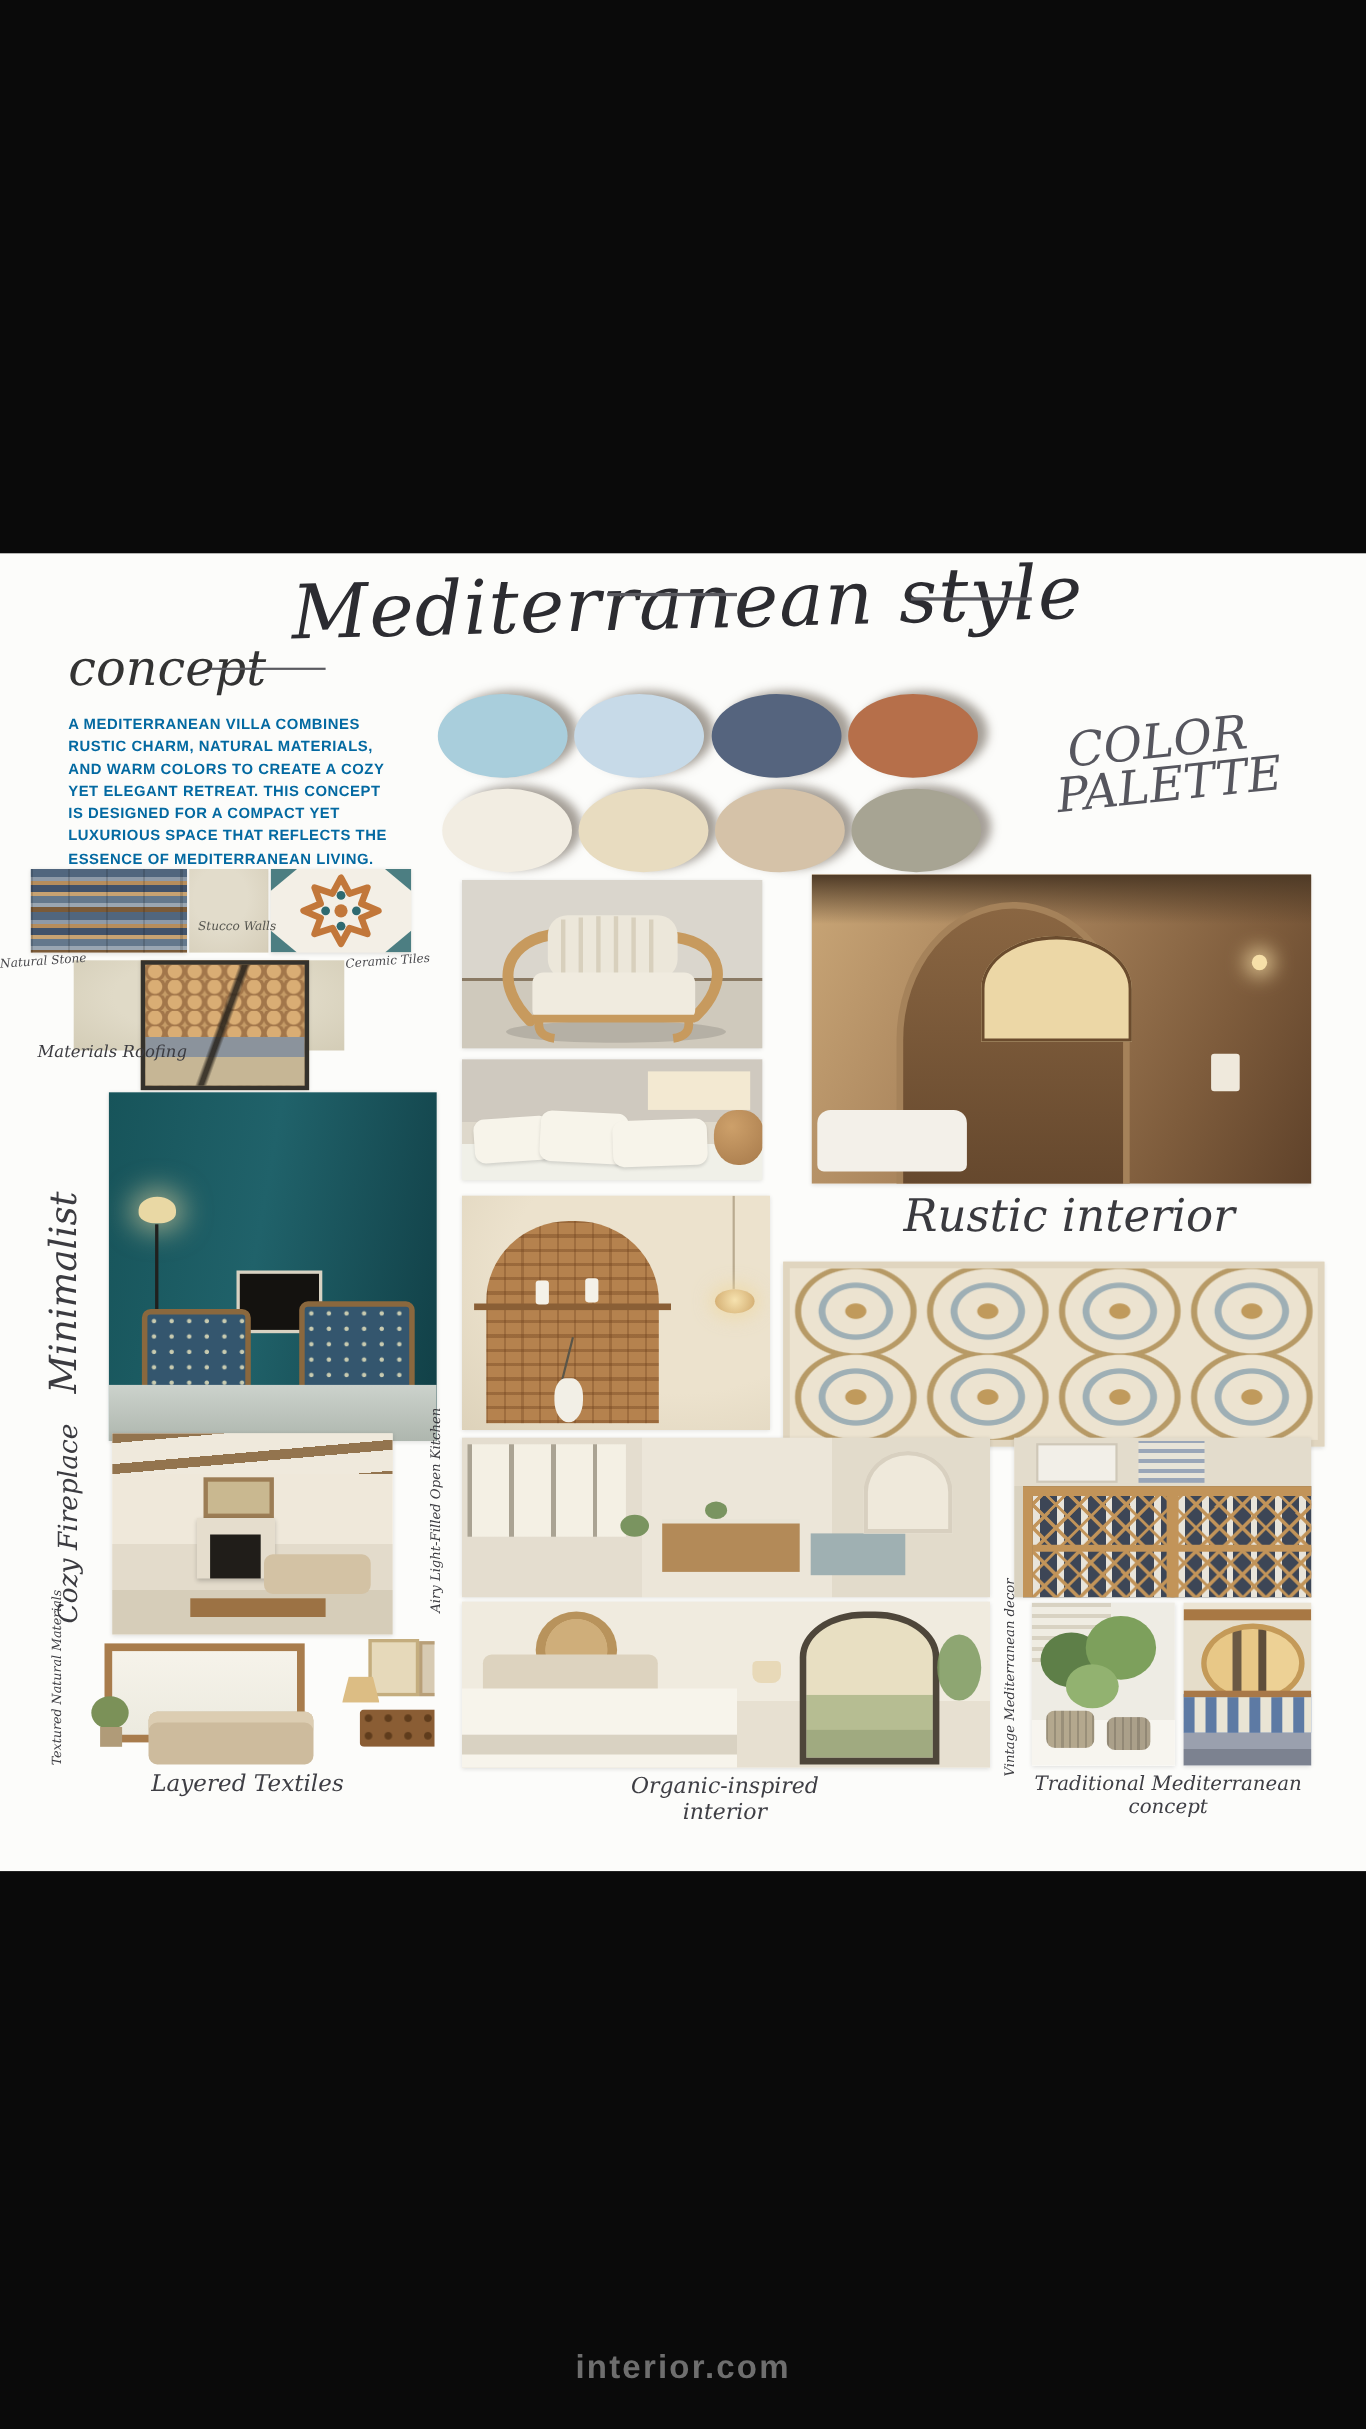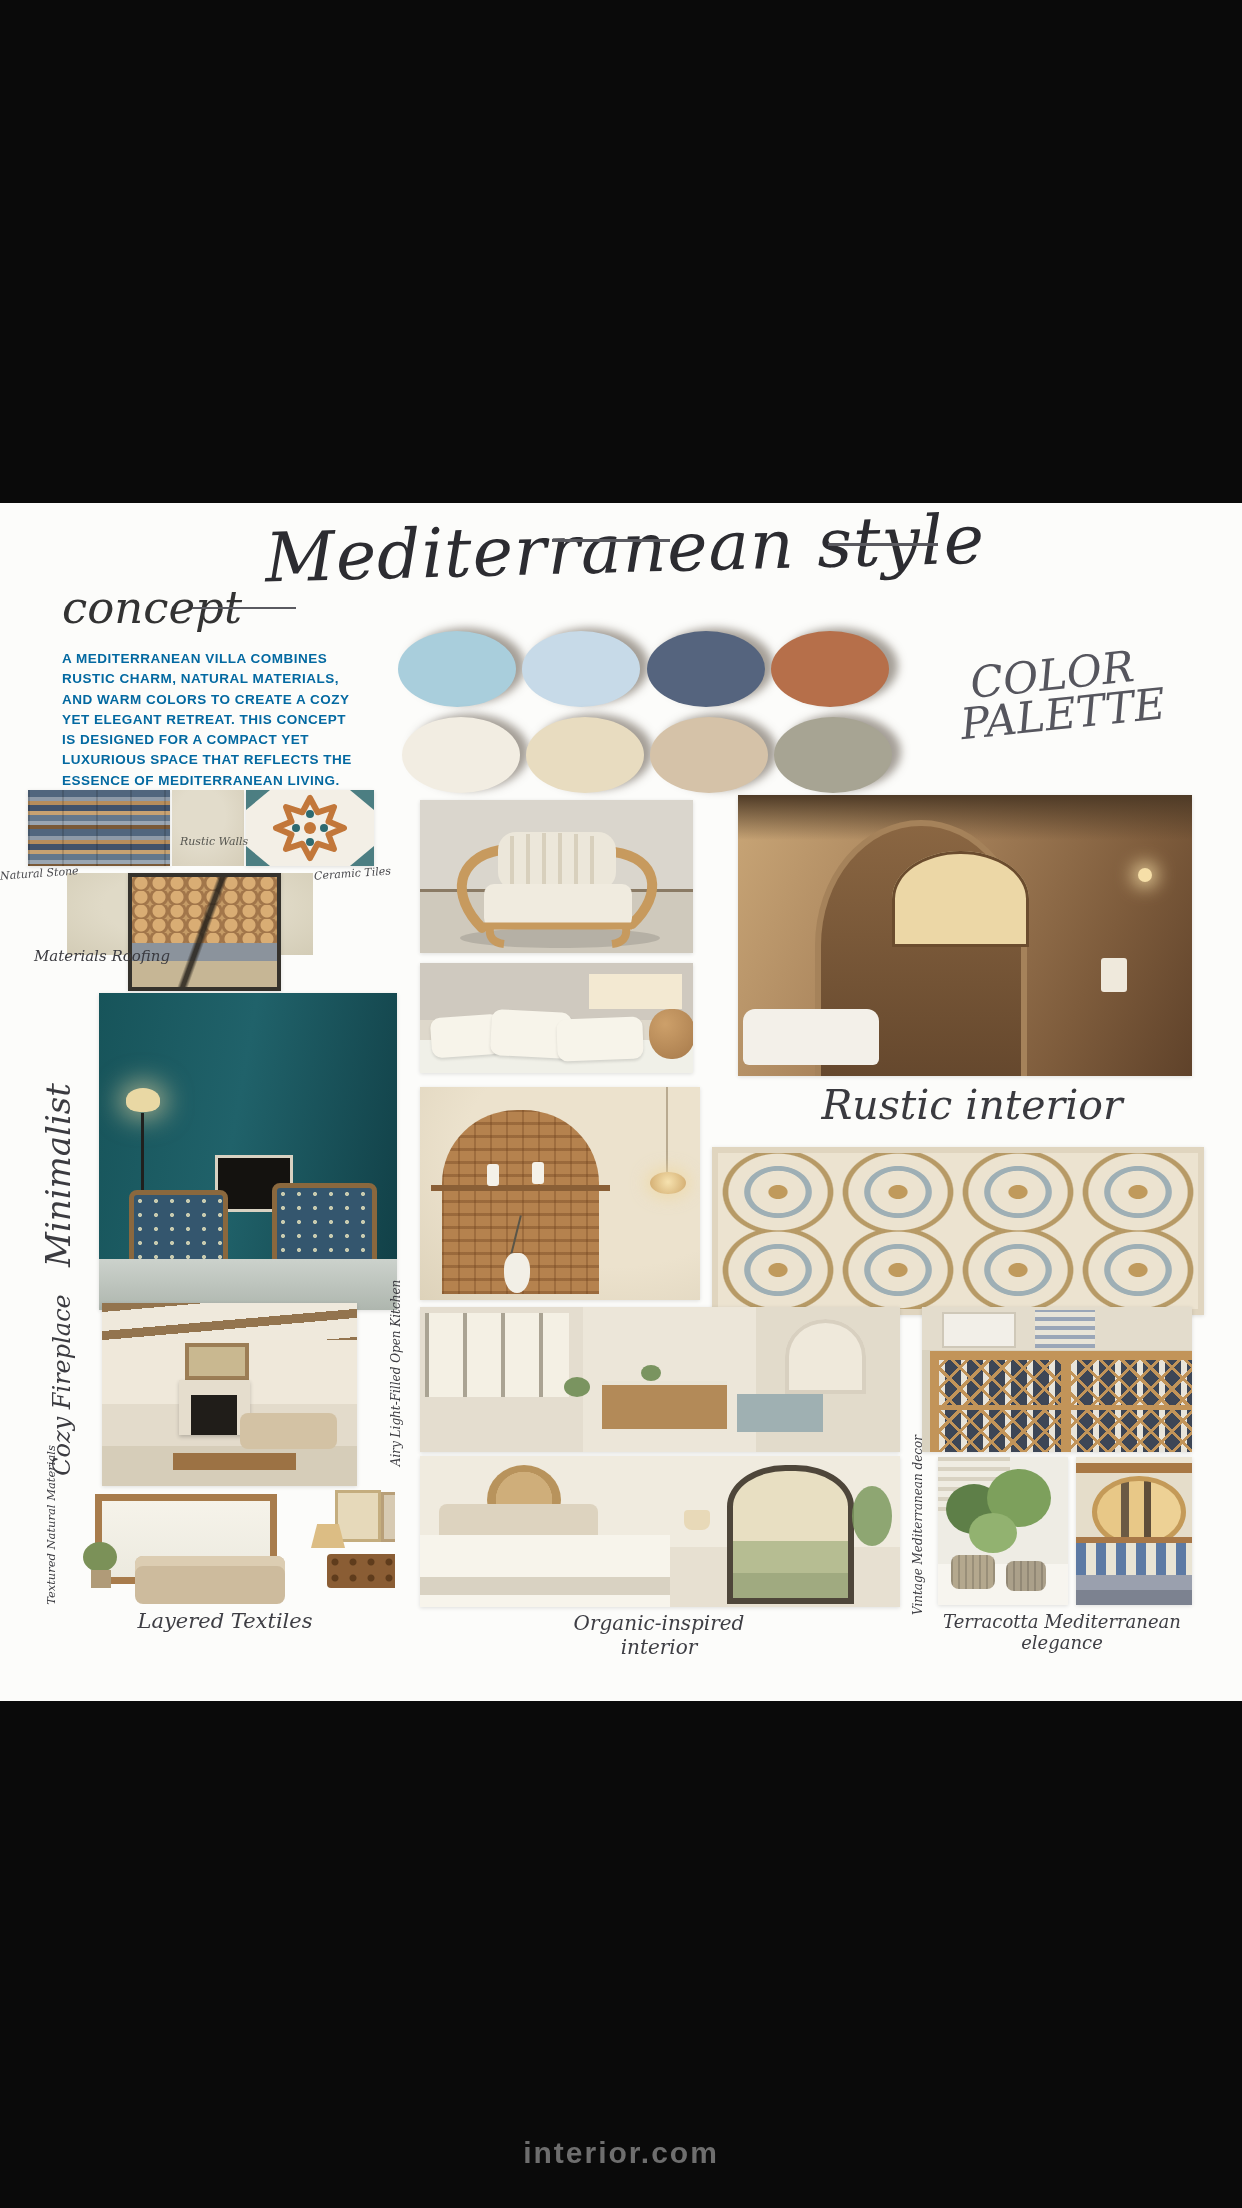--- a/index.html
+++ b/index.html
@@ -229,21 +229,21 @@
         <circle cx="64" cy="24" r="4" fill="#2e6a70"></circle>
         <circle cx="78" cy="38" r="4" fill="#2e6a70"></circle>
         <circle cx="64" cy="52" r="4" fill="#2e6a70"></circle>
         <circle cx="50" cy="38" r="4" fill="#2e6a70"></circle>
         <circle cx="64" cy="38" r="6" fill="#c2773a"></circle>
       </svg>
     </div>
     <div class="ph t-stucco-big"></div>
     <div class="ph t-terra"></div>
     <div class="abs script lab-tiny lab-stone">Natural Stone</div>
-    <div class="abs script lab-stucco">Rustic Walls</div>
+    <div class="abs script lab-stucco">Stucco Walls</div>
     <div class="abs script lab-tiny lab-ceramic">Ceramic Tiles</div>
     <div class="abs script lab-terra">Materials Roofing</div>
 
     <div class="ph p-armchair">
       <svg width="273" height="153" viewBox="0 0 273 153">
         <ellipse cx="140" cy="138" rx="100" ry="10" fill="rgba(0,0,0,.12)"></ellipse>
         <path d="M62 128 C30 96 36 58 80 50" stroke="#c79a5e" stroke-width="10" fill="none" stroke-linecap="round"></path>
         <path d="M212 124 C244 94 238 58 194 52" stroke="#c79a5e" stroke-width="10" fill="none" stroke-linecap="round"></path>
         <rect x="78" y="32" width="118" height="58" rx="18" fill="#ece7da"></rect>
         <path d="M92 36 V86 M108 34 V88 M124 33 V89 M140 33 V89 M156 34 V88 M172 36 V86" stroke="#d8d0bd" stroke-width="4"></path>
@@ -351,19 +351,19 @@
 
     <div class="ph p-mirror">
       <div class="abs ped"></div>
       <div class="abs oval"></div>
       <div class="abs ledge"></div>
       <div class="abs tiles"></div>
     </div>
 
     <div class="cap script cap-lay">Layered Textiles</div>
     <div class="cap script cap-org">Organic-inspired interior</div>
-    <div class="cap script cap-trad">Terracotta Mediterranean elegance</div>
+    <div class="cap script cap-trad">Traditional Mediterranean concept</div>
 
   </div>
 
   <div class="abs wm-domain">interior.com</div>
 
 </div>
 
 </body></html>

